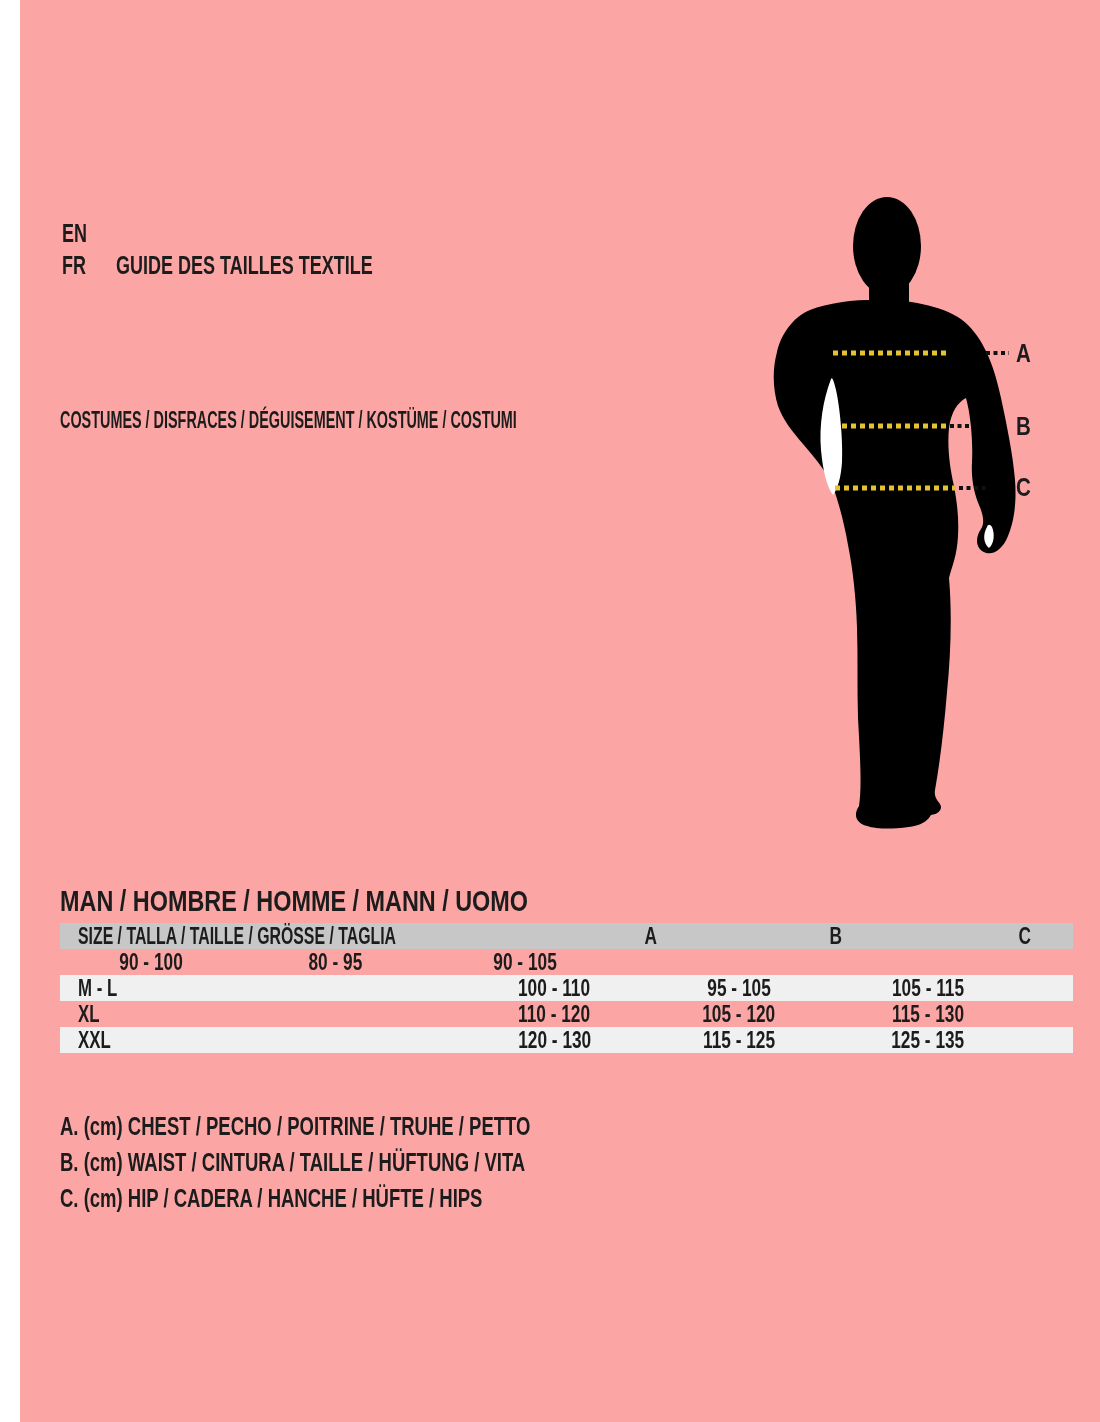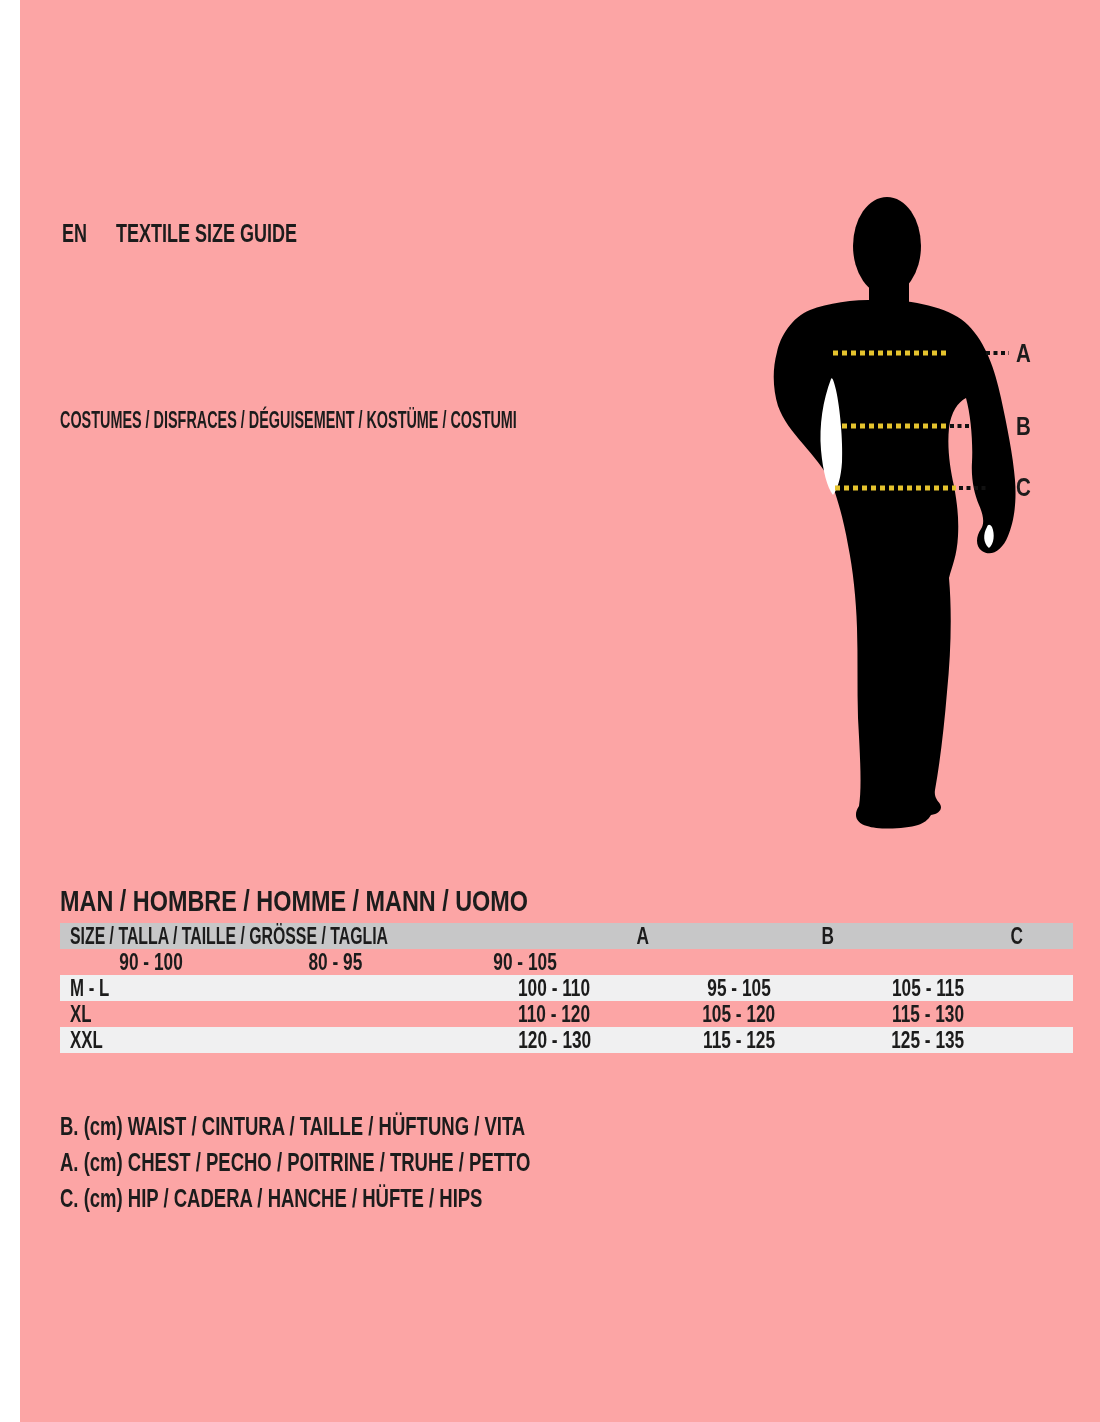--- a/index.html
+++ b/index.html
@@ -31,21 +31,21 @@
 
   
   #section-title{position:absolute;left:40px;top:884px;font-size:30px;font-weight:600;}
   #section-title .cnd{transform:scaleX(0.78);}
 
   
   #size-table{position:absolute;left:40px;top:923px;width:1013px;font-size:24px;font-weight:600;}
   .t-row{display:flex;height:26px;line-height:26px;align-items:center;}
   .t-row.head{background:#c7c7c8;}
   .t-row.alt{background:#f0f0f1;}
-  .t-c1{flex:0 0 39.8%;padding-left:10px;box-sizing:border-box;text-align:left;}
+  .t-c1{flex:0 0 39.8%;padding-left:18px;box-sizing:border-box;text-align:left;}
   .t-c2{flex:0 0 18%;text-align:center;}
   .t-c3{flex:0 0 18.4%;text-align:center;}
   .t-c4{flex:0 0 19%;text-align:center;}
   .t-sp{flex:1 1 auto;}
   .t-c1 .cnd{transform:scaleX(0.66);}
   .t-row .cnd-c{transform:scaleX(0.72);}
   .t-row:not(.head) .t-c1 .cnd{transform:scaleX(0.70);}
 
   
   #notes{position:absolute;left:40px;top:1108px;font-size:25px;font-weight:600;}
@@ -53,21 +53,24 @@
   .note-row .cnd{transform:scaleX(0.74);}
 </style>
 </head>
 <body>
 
 <div id="canvas">
 
   <div id="lang-list">
     <div class="lang-row">
       <span class="lang-code"><span class="cnd">EN</span></span>
-      <span class="lang-label"><span class="cnd">TEXTILE SIZE GUIDE</span></span>
+    </div>
+    <div class="lang-row">
+      <span class="lang-code"><span class="cnd">FR</span></span>
+      <span class="lang-label"><span class="cnd">GUIDE DES TAILLES TEXTILE</span></span>
     </div>
   </div>
 
   <div id="heading"><span class="cnd">COSTUMES / DISFRACES / DÉGUISEMENT / KOSTÜME / COSTUMI</span></div>
 
   <svg id="figure-svg" width="1100" height="1422" viewBox="0 0 1100 1422" xmlns="http://www.w3.org/2000/svg">
     <g fill="#000000">
       <ellipse cx="867" cy="246" rx="34" ry="49"></ellipse>
       <rect x="849" y="272" width="40" height="45"></rect>
       <path d="M 790 310
@@ -163,23 +166,23 @@
       <span class="t-c1"><span class="cnd">XXL</span></span>
       <span class="t-c2"><span class="cnd-c">120 - 130</span></span>
       <span class="t-c3"><span class="cnd-c">115 - 125</span></span>
       <span class="t-c4"><span class="cnd-c">125 - 135</span></span>
       <span class="t-sp"></span>
     </div>
   </div>
 
   <div id="notes">
     <div class="note-row">
-        <span class="cnd">B. (cm) WAIST / CINTURA / TAILLE / HÜFTUNG / VITA</span>
+        <span class="cnd">A. (cm) CHEST / PECHO / POITRINE / TRUHE / PETTO</span>
       </div>
     <div class="note-row">
-        <span class="cnd">A. (cm) CHEST / PECHO / POITRINE / TRUHE / PETTO</span>
+        <span class="cnd">B. (cm) WAIST / CINTURA / TAILLE / HÜFTUNG / VITA</span>
       </div>
     <div class="note-row">
         <span class="cnd">C. (cm) HIP / CADERA / HANCHE / HÜFTE / HIPS</span>
       </div>
   </div>
 
 </div>
 
 </body></html>

